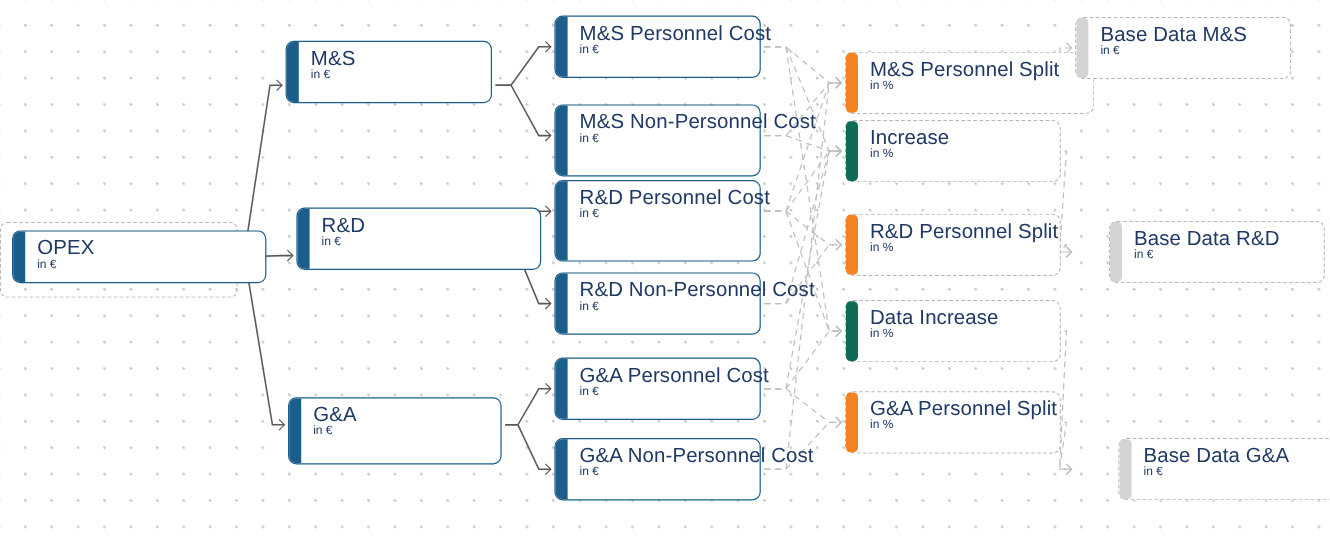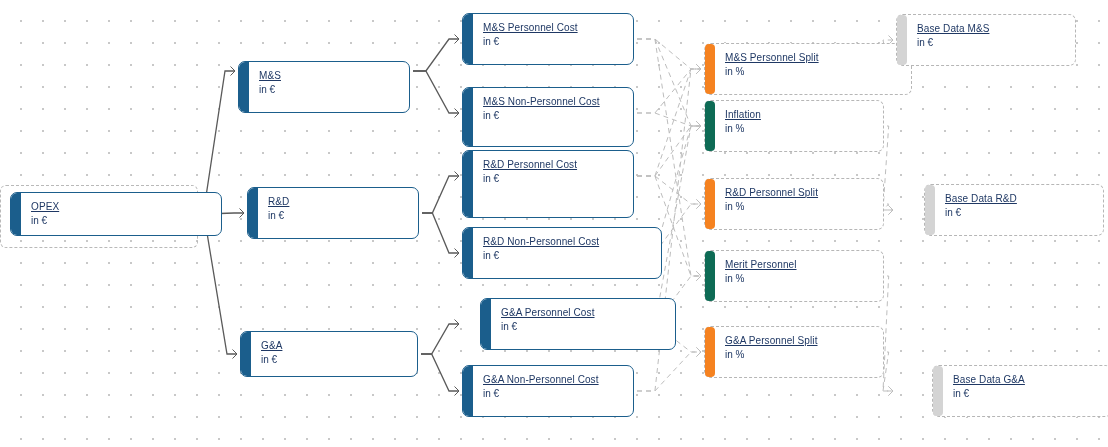--- a/index.html
+++ b/index.html
@@ -90,25 +90,24 @@
     border: 1.3px dashed #b9b9b9;
     border-radius: 6px;
     background: transparent;
   }
   
   .label {
     position: absolute;
     left: 20px;
     top: 7px;
     color: #1F3864;
-    font-size: 10px;
+    font-size: 17px;
     line-height: 14px;
     white-space: nowrap;
     letter-spacing: 0.1px;
-    text-decoration: underline;
   }
   .sublabel {
     position: absolute;
     left: 20px;
     top: 21px;
     color: #1F3864;
     font-size: 10px;
     line-height: 13px;
     white-space: nowrap;
   }
@@ -184,37 +183,37 @@
   <div id="node-layer">
       <div class="selection" style="left: 0px; top: 185px; width: 198px; height: 63px;"></div>
       <div class="node blue" style="left: 10px; top: 192px; width: 212px; height: 44px;">
         <div class="shadow"></div>
         <div class="body">
           <div class="bar" style="background: rgb(27, 94, 140);"></div>
           <div class="label">OPEX</div>
           <div class="sublabel">in €</div>
         </div>
       </div>
-      <div class="node blue" style="left: 238px; top: 61px; width: 172px; height: 52px;">
+      <div class="node blue" style="left: 238px; top: 34px; width: 172px; height: 52px;">
         <div class="shadow"></div>
         <div class="body">
           <div class="bar" style="background: rgb(27, 94, 140);"></div>
           <div class="label">M&amp;S</div>
           <div class="sublabel">in €</div>
         </div>
       </div>
-      <div class="node blue" style="left: 247px; top: 187px; width: 172px; height: 52px;">
+      <div class="node blue" style="left: 247px; top: 173px; width: 204px; height: 52px;">
         <div class="shadow"></div>
         <div class="body">
           <div class="bar" style="background: rgb(27, 94, 140);"></div>
           <div class="label">R&amp;D</div>
           <div class="sublabel">in €</div>
         </div>
       </div>
-      <div class="node blue" style="left: 240px; top: 331px; width: 178px; height: 46px;">
+      <div class="node blue" style="left: 240px; top: 331px; width: 178px; height: 56px;">
         <div class="shadow"></div>
         <div class="body">
           <div class="bar" style="background: rgb(27, 94, 140);"></div>
           <div class="label">G&amp;A</div>
           <div class="sublabel">in €</div>
         </div>
       </div>
       <div class="node blue" style="left: 462px; top: 13px; width: 172px; height: 52px;">
         <div class="shadow"></div>
         <div class="body">
@@ -232,29 +231,29 @@
         </div>
       </div>
       <div class="node blue" style="left: 462px; top: 150px; width: 172px; height: 68px;">
         <div class="shadow"></div>
         <div class="body">
           <div class="bar" style="background: rgb(27, 94, 140);"></div>
           <div class="label">R&amp;D Personnel Cost</div>
           <div class="sublabel">in €</div>
         </div>
       </div>
-      <div class="node blue" style="left: 462px; top: 227px; width: 200px; height: 52px; padding-left: 32px;">
+      <div class="node blue" style="left: 462px; top: 227px; width: 172px; height: 52px; padding-left: 32px;">
         <div class="shadow"></div>
         <div class="body">
           <div class="bar" style="background: rgb(27, 94, 140);"></div>
           <div class="label">R&amp;D Non-Personnel Cost</div>
           <div class="sublabel">in €</div>
         </div>
       </div>
-      <div class="node blue" style="left: 480px; top: 298px; width: 196px; height: 52px;">
+      <div class="node blue" style="left: 462px; top: 298px; width: 172px; height: 52px;">
         <div class="shadow"></div>
         <div class="body">
           <div class="bar" style="background: rgb(27, 94, 140);"></div>
           <div class="label">G&amp;A Personnel Cost</div>
           <div class="sublabel">in €</div>
         </div>
       </div>
       <div class="node blue" style="left: 462px; top: 365px; width: 172px; height: 52px;">
         <div class="shadow"></div>
         <div class="body">
@@ -268,37 +267,37 @@
         <div class="body">
           <div class="bar" style="background: rgb(245, 130, 32);"></div>
           <div class="label">M&amp;S Personnel Split</div>
           <div class="sublabel">in %</div>
         </div>
       </div>
       <div class="node dashed" style="left: 704px; top: 100px; width: 180px; height: 52px;">
         <div class="ghost"></div>
         <div class="body">
           <div class="bar" style="background: rgb(14, 107, 85);"></div>
-          <div class="label">Inflation</div>
+          <div class="label">Increase</div>
           <div class="sublabel">in %</div>
         </div>
       </div>
       <div class="node dashed" style="left: 704px; top: 178px; width: 180px; height: 52px;">
         <div class="ghost"></div>
         <div class="body">
           <div class="bar" style="background: rgb(245, 130, 32);"></div>
           <div class="label">R&amp;D Personnel Split</div>
           <div class="sublabel">in %</div>
         </div>
       </div>
       <div class="node dashed" style="left: 704px; top: 250px; width: 180px; height: 52px;">
         <div class="ghost"></div>
         <div class="body">
           <div class="bar" style="background: rgb(14, 107, 85);"></div>
-          <div class="label">Merit Personnel</div>
+          <div class="label">Data Increase</div>
           <div class="sublabel">in %</div>
         </div>
       </div>
       <div class="node dashed" style="left: 704px; top: 326px; width: 180px; height: 52px;">
         <div class="ghost"></div>
         <div class="body">
           <div class="bar" style="background: rgb(245, 130, 32);"></div>
           <div class="label">G&amp;A Personnel Split</div>
           <div class="sublabel">in %</div>
         </div>

